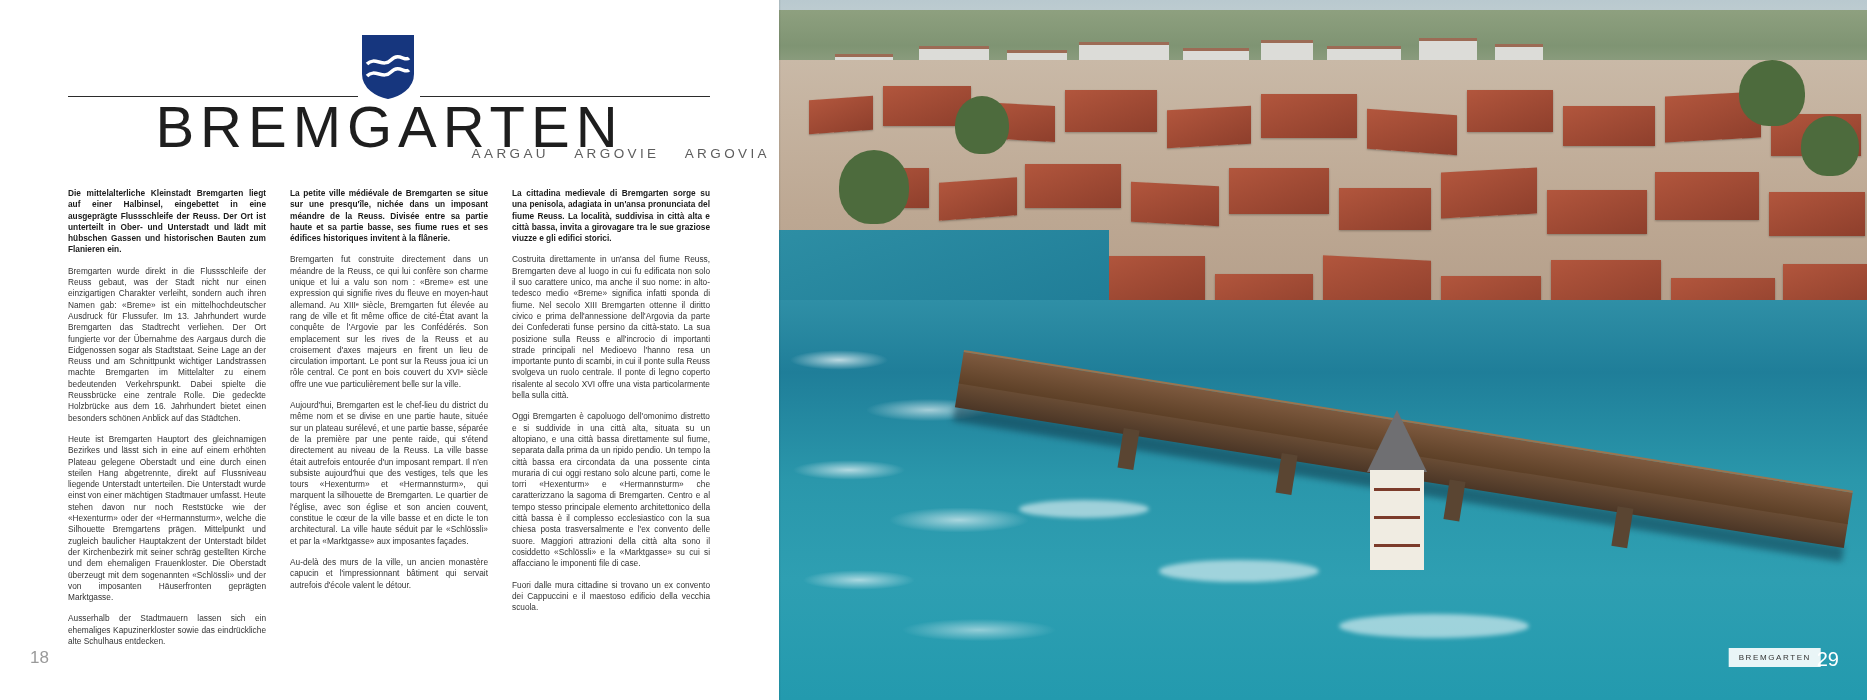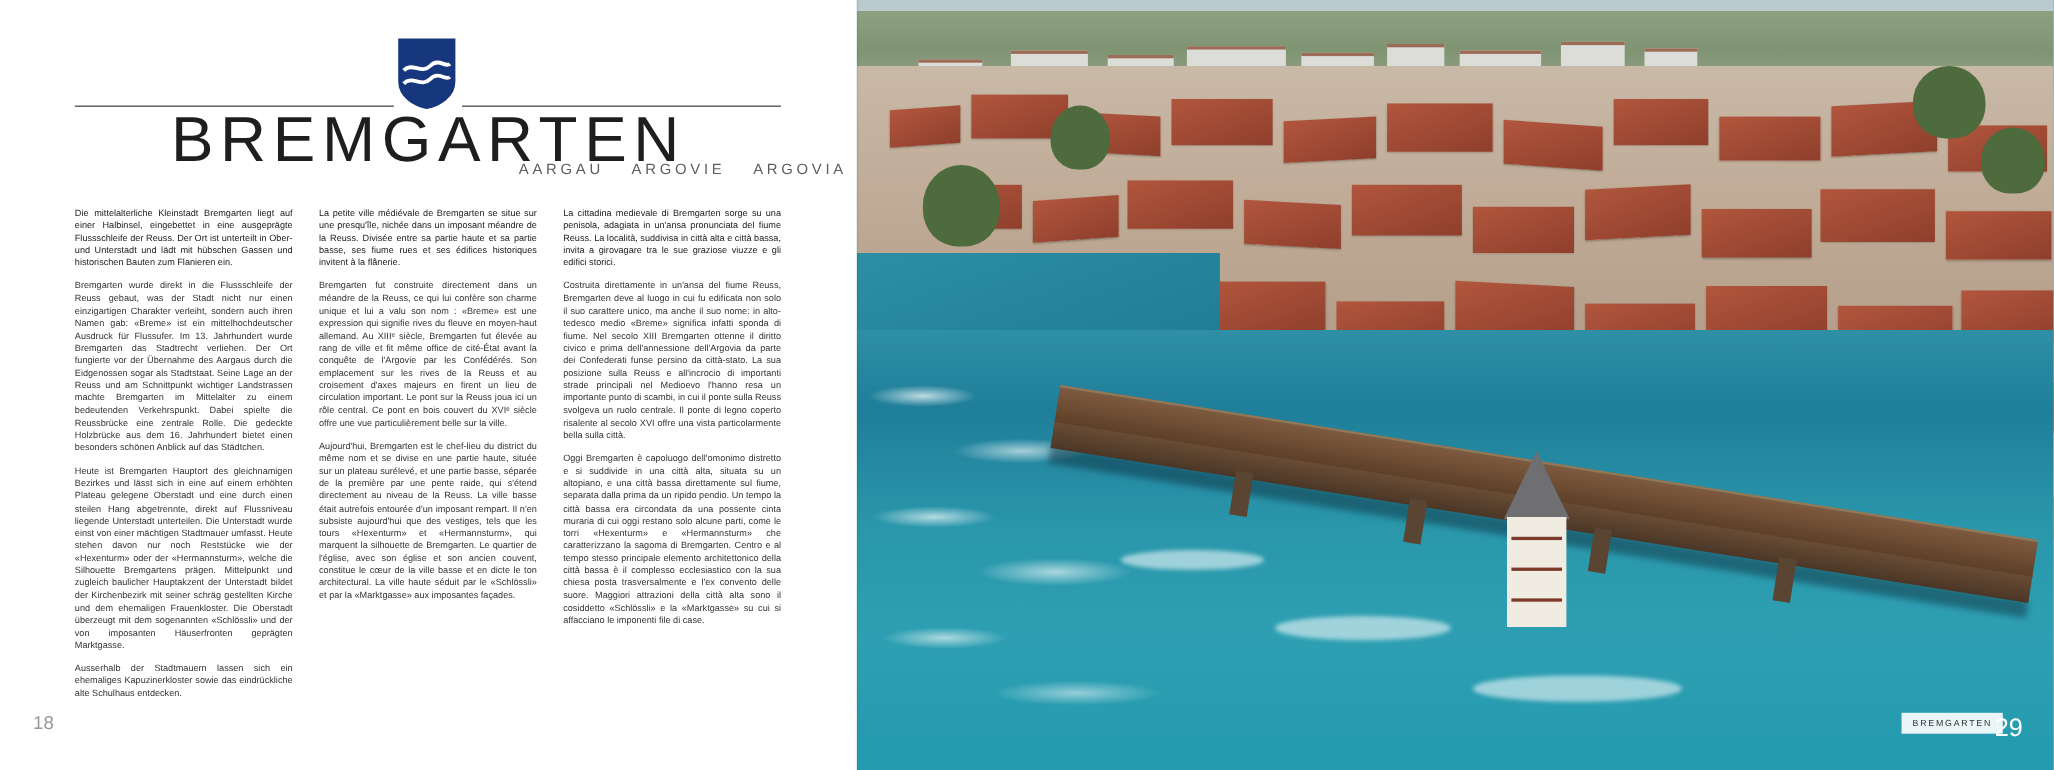--- a/index.html
+++ b/index.html
@@ -66,21 +66,21 @@
   .col { width: 198px; }
   .col p {
     font-size: 8.3px;
     line-height: 11.3px;
     color: #333333;
     text-align: justify;
     margin-bottom: 10px;
     hyphens: auto;
   }
   .col p.lead {
-    font-weight: normal;
+    font-weight: bold;
     color: #1a1a1a;
   }
   .folio-left {
     position: absolute;
     left: 30px; top: 648px;
     font-size: 17px;
     color: #9a9a9a;
     font-weight: 300;
   }
 
@@ -210,21 +210,21 @@
     color: #333;
     font-size: 8px;
     letter-spacing: 1.6px;
     padding: 5px 10px;
     white-space: nowrap;
     transform: translateX(-100%);
   }
   .folio-right {
     position: absolute;
     right: 28px; top: 648px;
-    font-size: 23px;
+    font-size: 20px;
     color: #ffffff;
     font-weight: 300;
   }
   .gutter {
     position: absolute; left: 779px; top: 0; width: 2px; height: 700px;
     background: linear-gradient(90deg, rgba(0,0,0,0.10), rgba(0,0,0,0));
   }
 </style>
 </head>
 <body>
@@ -259,25 +259,27 @@
       <div class="col">
         <p class="lead">Die mittelalterliche Kleinstadt Bremgarten liegt auf einer Halbinsel, eingebettet in eine ausgeprägte Flussschleife der Reuss. Der Ort ist unterteilt in Ober- und Unterstadt und lädt mit hübschen Gassen und historischen Bauten zum Flanieren ein.</p>
         <p>Bremgarten wurde direkt in die Flussschleife der Reuss gebaut, was der Stadt nicht nur einen einzigartigen Charakter verleiht, sondern auch ihren Namen gab: «Breme» ist ein mittelhochdeutscher Ausdruck für Flussufer. Im 13. Jahrhundert wurde Bremgarten das Stadtrecht verliehen. Der Ort fungierte vor der Übernahme des Aargaus durch die Eidgenossen sogar als Stadtstaat. Seine Lage an der Reuss und am Schnittpunkt wichtiger Landstrassen machte Bremgarten im Mittelalter zu einem bedeutenden Verkehrspunkt. Dabei spielte die Reussbrücke eine zentrale Rolle. Die gedeckte Holzbrücke aus dem 16. Jahrhundert bietet einen besonders schönen Anblick auf das Städtchen.</p>
         <p>Heute ist Bremgarten Hauptort des gleichnamigen Bezirkes und lässt sich in eine auf einem erhöhten Plateau gelegene Oberstadt und eine durch einen steilen Hang abgetrennte, direkt auf Flussniveau liegende Unterstadt unterteilen. Die Unterstadt wurde einst von einer mächtigen Stadtmauer umfasst. Heute stehen davon nur noch Reststücke wie der «Hexenturm» oder der «Hermannsturm», welche die Silhouette Bremgartens prägen. Mittelpunkt und zugleich baulicher Hauptakzent der Unterstadt bildet der Kirchenbezirk mit seiner schräg gestellten Kirche und dem ehemaligen Frauenkloster. Die Oberstadt überzeugt mit dem sogenannten «Schlössli» und der von imposanten Häuserfronten geprägten Marktgasse.</p>
         <p>Ausserhalb der Stadtmauern lassen sich ein ehemaliges Kapuzinerkloster sowie das eindrückliche alte Schulhaus entdecken.</p>
       </div>
       <div class="col">
         <p class="lead">La petite ville médiévale de Bremgarten se situe sur une presqu'île, nichée dans un imposant méandre de la Reuss. Divisée entre sa partie haute et sa partie basse, ses fiume rues et ses édifices historiques invitent à la flânerie.</p>
         <p>Bremgarten fut construite directement dans un méandre de la Reuss, ce qui lui confère son charme unique et lui a valu son nom : «Breme» est une expression qui signifie rives du fleuve en moyen-haut allemand. Au XIIIᵉ siècle, Bremgarten fut élevée au rang de ville et fit même office de cité-État avant la conquête de l'Argovie par les Confédérés. Son emplacement sur les rives de la Reuss et au croisement d'axes majeurs en firent un lieu de circulation important. Le pont sur la Reuss joua ici un rôle central. Ce pont en bois couvert du XVIᵉ siècle offre une vue particulièrement belle sur la ville.</p>
         <p>Aujourd'hui, Bremgarten est le chef-lieu du district du même nom et se divise en une partie haute, située sur un plateau surélevé, et une partie basse, séparée de la première par une pente raide, qui s'étend directement au niveau de la Reuss. La ville basse était autrefois entourée d'un imposant rempart. Il n'en subsiste aujourd'hui que des vestiges, tels que les tours «Hexenturm» et «Hermannsturm», qui marquent la silhouette de Bremgarten. Le quartier de l'église, avec son église et son ancien couvent, constitue le cœur de la ville basse et en dicte le ton architectural. La ville haute séduit par le «Schlössli» et par la «Marktgasse» aux imposantes façades.</p>
+        <p>Au-delà des murs de la ville, un ancien monastère capucin et l'impressionnant bâtiment qui servait autrefois d'école valent le détour.</p>
       </div>
       <div class="col">
         <p class="lead">La cittadina medievale di Bremgarten sorge su una penisola, adagiata in un'ansa pronunciata del fiume Reuss. La località, suddivisa in città alta e città bassa, invita a girovagare tra le sue graziose viuzze e gli edifici storici.</p>
         <p>Costruita direttamente in un'ansa del fiume Reuss, Bremgarten deve al luogo in cui fu edificata non solo il suo carattere unico, ma anche il suo nome: in alto-tedesco medio «Breme» significa infatti sponda di fiume. Nel secolo XIII Bremgarten ottenne il diritto civico e prima dell'annessione dell'Argovia da parte dei Confederati funse persino da città-stato. La sua posizione sulla Reuss e all'incrocio di importanti strade principali nel Medioevo l'hanno resa un importante punto di scambi, in cui il ponte sulla Reuss svolgeva un ruolo centrale. Il ponte di legno coperto risalente al secolo XVI offre una vista particolarmente bella sulla città.</p>
         <p>Oggi Bremgarten è capoluogo dell'omonimo distretto e si suddivide in una città alta, situata su un altopiano, e una città bassa direttamente sul fiume, separata dalla prima da un ripido pendio. Un tempo la città bassa era circondata da una possente cinta muraria di cui oggi restano solo alcune parti, come le torri «Hexenturm» e «Hermannsturm» che caratterizzano la sagoma di Bremgarten. Centro e al tempo stesso principale elemento architettonico della città bassa è il complesso ecclesiastico con la sua chiesa posta trasversalmente e l'ex convento delle suore. Maggiori attrazioni della città alta sono il cosiddetto «Schlössli» e la «Marktgasse» su cui si affacciano le imponenti file di case.</p>
+        <p>Fuori dalle mura cittadine si trovano un ex convento dei Cappuccini e il maestoso edificio della vecchia scuola.</p>
       </div>
     </div>
 
     <div class="folio-left">18</div>
   </div>
 
   <div class="page-right">
     <div class="photo">
 
       <div class="sky"></div>

